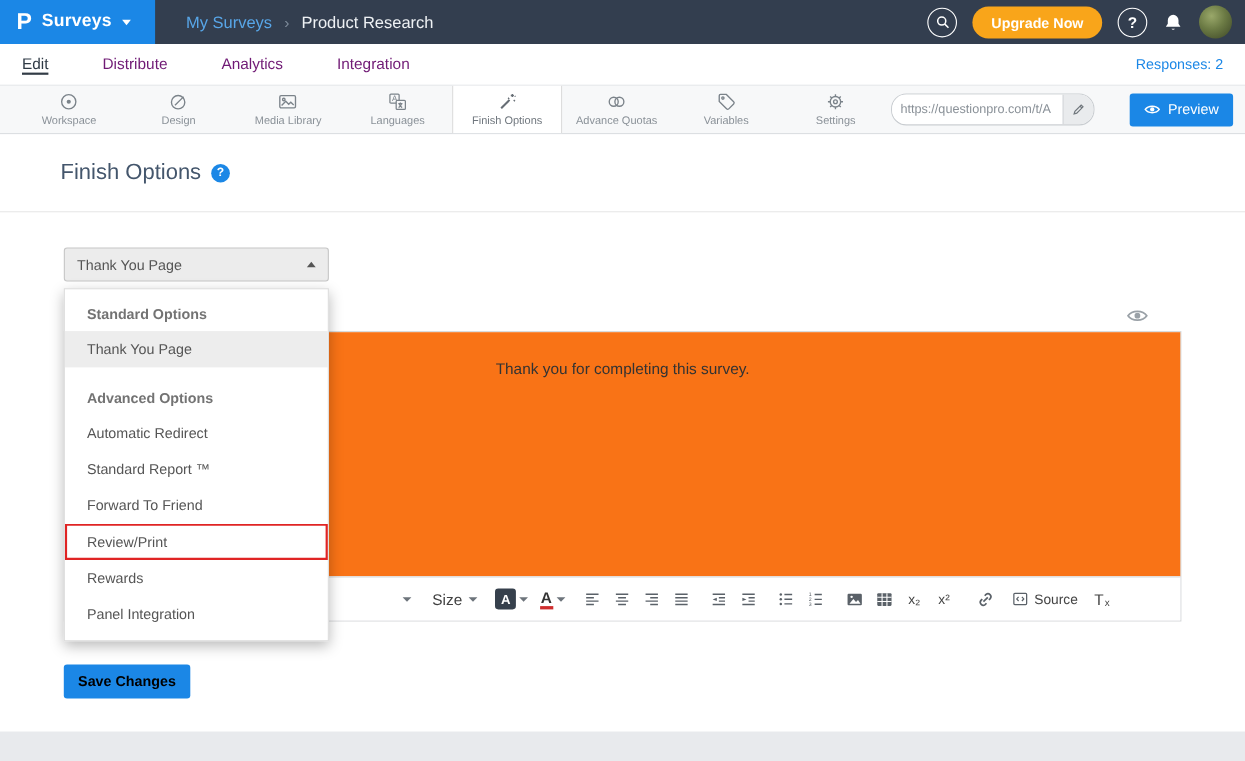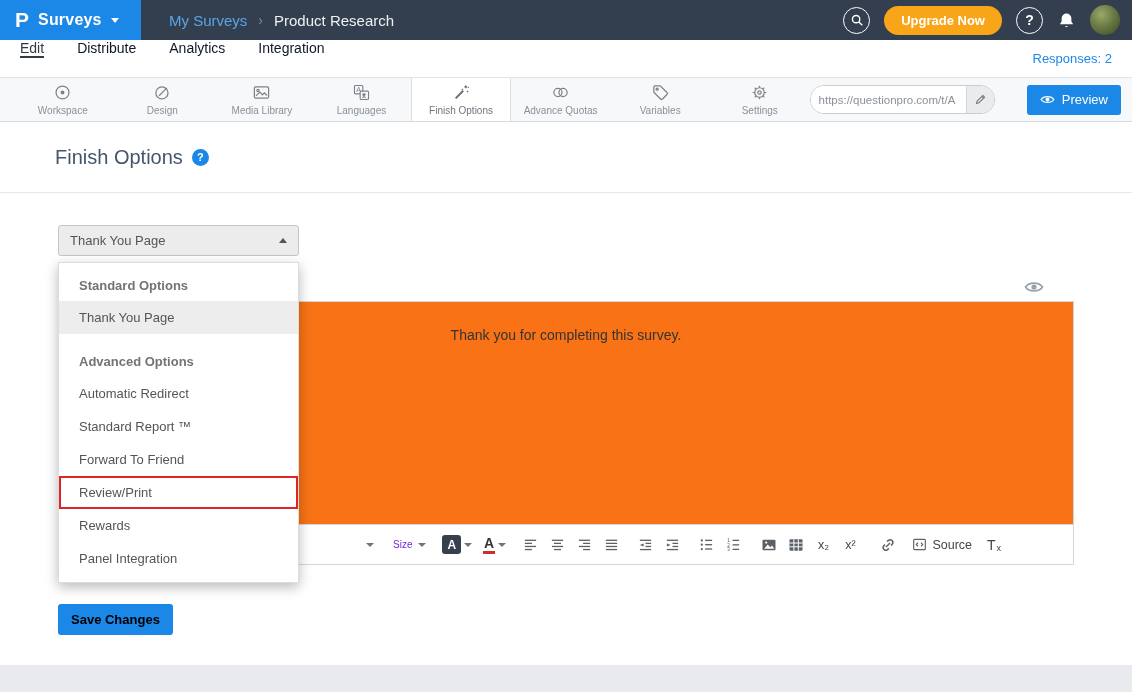--- a/index.html
+++ b/index.html
@@ -22,22 +22,22 @@
   .bc-sep { color: #7e8b99; font-size: 14px; }
   .bc-current { color: #eef1f4; font-size: 15px; }
   .topbar-right { margin-left: auto; display: flex; align-items: center; gap: 14px; padding-right: 12px; }
   .circle-btn { width: 27px; height: 27px; border: 1.5px solid #fff; border-radius: 50%; display: flex; align-items: center; justify-content: center; color: #fff; }
   .circle-btn.help span { color: #fff; font-size: 14px; font-weight: bold; }
   .upgrade-btn { background: #f9a51a; color: #fff; height: 29px; border-radius: 15px; padding: 0 17px; font-size: 13px; font-weight: bold; }
   .bell-btn { display: flex; align-items: center; }
   .avatar { width: 30px; height: 30px; border-radius: 50%; background: radial-gradient(circle at 38% 32%, #9aa86a 0%, #6b7a44 45%, #3c4526 100%); cursor: pointer; }
 
   
-  .tabs-row { height: 38px; background: #fff; border-bottom: 1px solid #e2e4e7; display: flex; align-items: flex-start; padding: 0 20px; }
-  .tab { display: flex; align-items: center; font-size: 14px; color: #0f172a; margin-right: 33px; border-bottom: 2px solid transparent; cursor: pointer; }
+  .tabs-row { height: 38px; background: #fff; border-bottom: 1px solid #e2e4e7; display: flex; align-items: center; padding: 0 20px; gap: 16px; }
+  .tab { display: flex; align-items: center; font-size: 14px; color: #701a75; margin-right: 33px; border-bottom: 2px solid transparent; cursor: pointer; }
   .tab.active { color: #2f3a45; border-bottom-color: #323c46; }
   .responses { margin-left: auto; align-self: center; color: #1b87e6; font-size: 13px; }
 
   
   .builder-toolbar { height: 44px; background: #f7f8f9; border-bottom: 1px solid #d9dcdf; display: flex; align-items: stretch; padding-left: 13px; }
   .bt-item { width: 100px; display: flex; flex-direction: column; align-items: center; justify-content: center; gap: 3px; color: #7b838a; cursor: pointer; }
   .bt-item.active { background: #fff; border-left: 1px solid #ddd; border-right: 1px solid #ddd; color: #676e75; }
   .bt-label { font-size: 10px; color: #8a9198; white-space: nowrap; }
   .bt-item.active .bt-label { color: #6f767d; }
   .url-group { margin-left: auto; align-self: center; display: flex; width: 186px; height: 29px; border: 1px solid #c9cdd1; border-radius: 14px; background: #fff; overflow: hidden; }
@@ -66,21 +66,21 @@
 
   
   .editor { position: absolute; top: 80px; left: 58px; right: 58px; }
   .editor-head { height: 28px; display: flex; justify-content: flex-end; align-items: center; padding-right: 30px; }
   .editor-frame { border: 1px solid #d5d8da; }
   .editor-body { height: 222px; background: #f97316; text-align: center; padding-top: 25px; font-size: 14px; color: #333; }
   .editor-toolbar { height: 40px; background: #fff; border-top: 1px solid #d5d8da; display: flex; align-items: center; padding-left: 242px; }
   .eb { height: 26px; min-width: 24px; display: flex; align-items: center; justify-content: center; color: #5a6168; font-size: 12px; cursor: pointer; border-radius: 2px; }
   .combo { gap: 6px; }
   .combo.hiddenlabel { width: 78px; justify-content: flex-end; padding-right: 5px; }
-  .combo .combo-label { font-size: 10px; color: #6d28d9; }
+  .combo .combo-label { font-size: 14px; color: #404040; }
   .grp { display: flex; align-items: center; gap: 3px; }
   .ml10 { margin-left: 10px; } .ml12 { margin-left: 12px; } .ml14 { margin-left: 14px; } .ml16 { margin-left: 16px; }
   .abox { width: 19px; height: 19px; background: #36404c; color: #fff; border-radius: 3px; font-size: 12px; font-weight: bold; display: flex; align-items: center; justify-content: center; }
   .acolor { font-size: 14px; font-weight: bold; color: #333; border-bottom: 3px solid #cf2e2e; line-height: 15px; padding: 0 1px; }
   .eb .pair-caret { margin-left: 3px; }
   .txt-btn { font-size: 12.5px; color: #444; }
   .tx-t { font-size: 14px; color: #444; }
   .tx-x { font-size: 9px; color: #444; margin-top: 7px; margin-left: 1px; }
   .source-btn { gap: 5px; }
 

